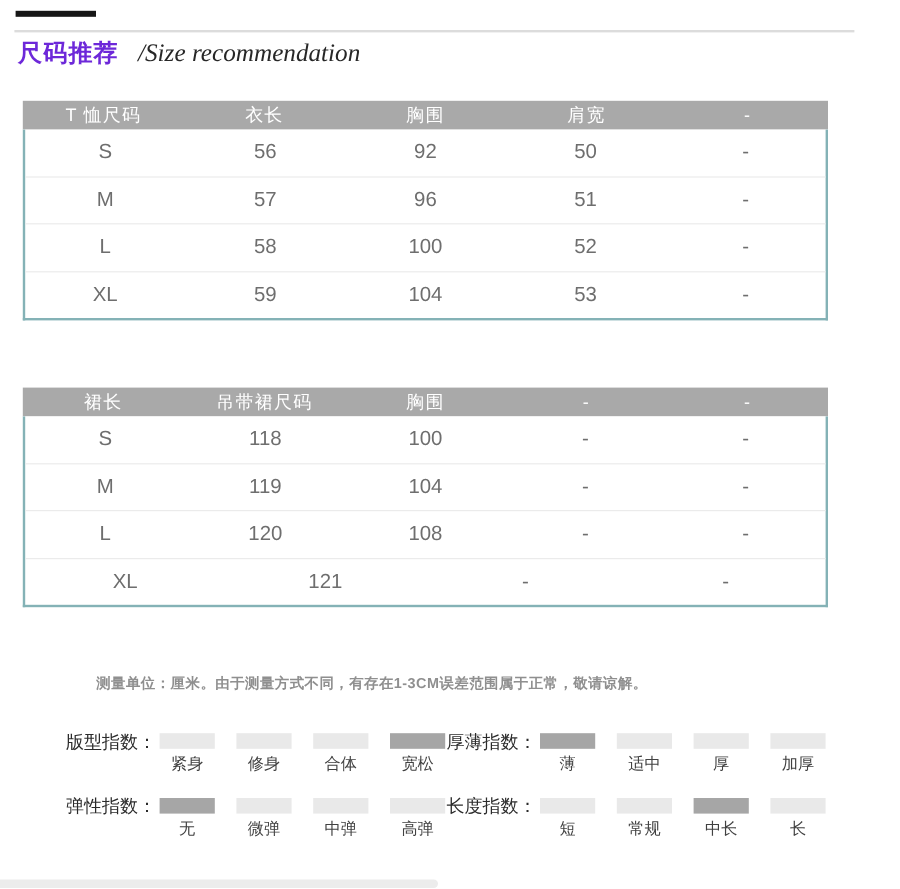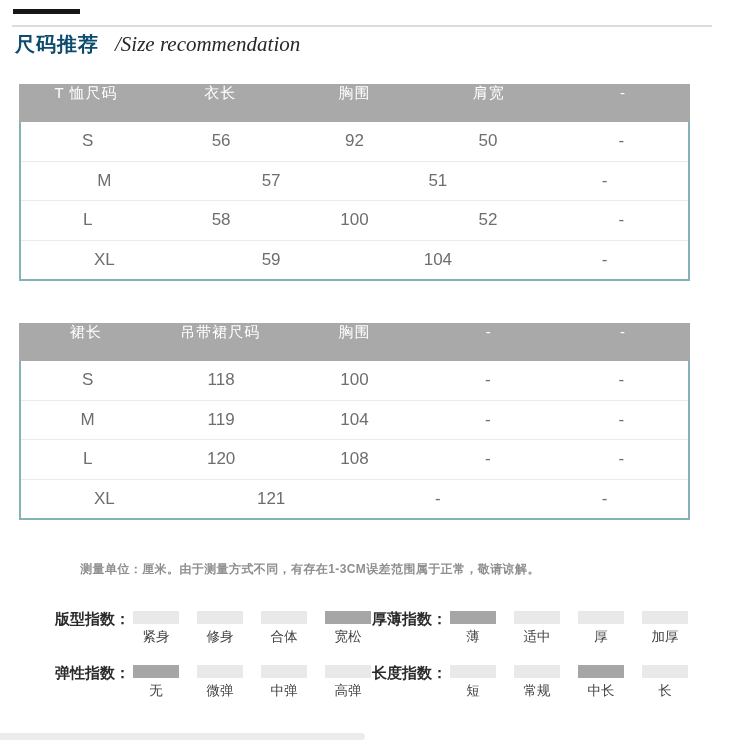--- a/index.html
+++ b/index.html
@@ -7,36 +7,36 @@
     width:750px;height:741px;position:relative;background:#ffffff;overflow:hidden;
     font-family:"Liberation Sans","DejaVu Sans",sans-serif;
     -webkit-font-smoothing:antialiased;
   }
   .abs{position:absolute;}
   
   .top-accent{left:13px;top:9px;width:67px;height:5px;background:var(--accent-black,#161616);}
   .top-divider{left:12px;top:25px;width:700px;height:2px;background:var(--divider,#dcdcdc);}
   
   .section-title{left:15px;top:31px;display:flex;align-items:baseline;}
-  .title-zh{font-size:20px;font-weight:700;color:#0c4a6e;letter-spacing:1px;}
+  .title-zh{font-size:20px;font-weight:700;color:#6d28d9;letter-spacing:1px;}
   .title-en{font-size:21px;font-style:italic;font-family:"Liberation Serif","DejaVu Serif",serif;color:#272727;margin-left:16px;}
   
   .size-table{left:19px;width:671px;}
-  .thead{height:38px;background:var(--table-header-bg,#a9a9a9);display:flex;align-items:flex-start;}
+  .thead{height:24px;background:var(--table-header-bg,#a9a9a9);display:flex;align-items:center;}
   .hcell{flex:1;text-align:center;color:var(--table-header-text,#ffffff);font-size:15px;letter-spacing:1px;}
   .tbody{border:2px solid var(--table-border,#84b2b6);border-top:none;background:#fff;}
   .trow{height:38.5px;display:flex;align-items:center;border-top:1px solid var(--row-divider,#ebebeb);}
   .trow:first-child{border-top:none;}
   .tcell{flex:1;text-align:center;font-size:17px;color:var(--cell-text,#6e6e6e);font-weight:400;}
   
   .note{left:0;top:561px;width:620px;text-align:center;font-size:12px;font-weight:700;
         color:var(--note-text,#8f8f8f);letter-spacing:0.4px;}
   
   .idx-group{display:flex;align-items:flex-start;}
-  .idx-label{font-size:15px;font-weight:700;color:var(--index-label-text,#2b2b2b);line-height:15px;margin-top:0px;white-space:nowrap;}
+  .idx-label{font-size:15px;font-weight:400;color:var(--index-label-text,#2b2b2b);line-height:15px;margin-top:0px;white-space:nowrap;}
   .segments{display:flex;margin-left:3px;gap:16px;}
   .seg{width:46px;margin-right:2px;}
   .seg:last-child{margin-right:0;}
   .seg-bar{height:13px;background:var(--segment-inactive,#e9e9e9);}
   .seg.active .seg-bar{background:var(--segment-active,#a6a6a6);}
   .seg-cap{text-align:center;font-size:13.5px;color:var(--segment-caption,#414141);margin-top:4px;}
   
   .bottom-strip{left:0;top:733px;width:365px;height:7px;background:#ececec;border-radius:0 4px 4px 0;}
 </style>
 </head>
@@ -62,34 +62,36 @@
     <div class="trow">
       <div class="tcell">S</div>
       <div class="tcell">56</div>
       <div class="tcell">92</div>
       <div class="tcell">50</div>
       <div class="tcell">-</div>
     </div>
     <div class="trow">
       <div class="tcell">M</div>
       <div class="tcell">57</div>
+      <div class="tcell">96</div>
       <div class="tcell">51</div>
       <div class="tcell">-</div>
     </div>
     <div class="trow">
       <div class="tcell">L</div>
       <div class="tcell">58</div>
       <div class="tcell">100</div>
       <div class="tcell">52</div>
       <div class="tcell">-</div>
     </div>
     <div class="trow">
       <div class="tcell">XL</div>
       <div class="tcell">59</div>
       <div class="tcell">104</div>
+      <div class="tcell">53</div>
       <div class="tcell">-</div>
     </div>
   </div>
 </div>
 
 <div class="abs size-table" style="top:323px">
   <div class="thead">
     <div class="hcell">裙长</div>
     <div class="hcell">吊带裙尺码</div>
     <div class="hcell">胸围</div>

